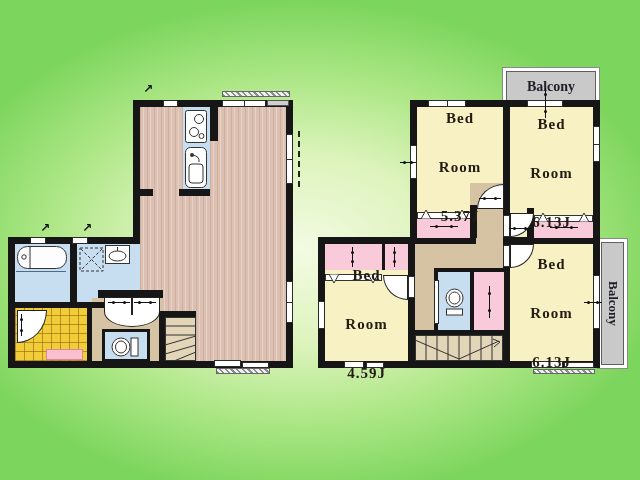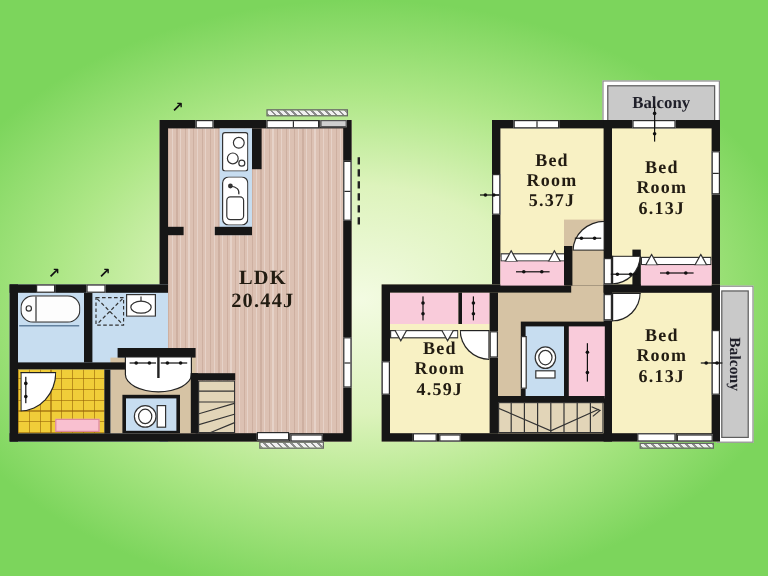--- a/index.html
+++ b/index.html
@@ -24,21 +24,21 @@
   .wood{background-color:#dcc1b3;background-image:repeating-linear-gradient(90deg,rgba(120,70,50,.14) 0 1px,transparent 1px 3px,rgba(255,255,255,.28) 3px 4px,transparent 4px 7px);}
   .yellow{background:#f8f1c4;}
   .blue{background:#c7ddf0;}
   .pink{background:#f9cbda;}
   .beige{background:#d6c3a4;}
   .tile{background-color:#f0cd39;background-image:
     repeating-linear-gradient(0deg,rgba(150,100,8,.6) 0 1px,transparent 1px 9px),
     repeating-linear-gradient(90deg,rgba(150,100,8,.6) 0 1px,transparent 1px 9px);}
   .label{position:absolute;display:flex;flex-direction:column;align-items:center;justify-content:center;
     color:#221c12;font-weight:bold;text-align:center;letter-spacing:1px;}
-  .label span{display:block;}
+  .label span{display:block;margin-top:32px;}
   .balc-frame{position:absolute;background:#fff;border:1px solid #8a8a8a;box-sizing:border-box;}
   .balc-core{position:absolute;left:3px;top:3px;right:3px;bottom:3px;background:#c9c9c9;border:1px solid #5f5f5f;
     display:flex;align-items:center;justify-content:center;color:#20202a;font-weight:bold;}
   .arw{position:absolute;color:#111;font-family:"DejaVu Sans",sans-serif;font-size:12px;font-weight:bold;}
   .dashline{position:absolute;border-left:2px dashed #222;}
 </style>
 </head>
 <body>
 
 <div id="canvas">
@@ -150,24 +150,20 @@
     </div>
   <div class="win" style="left:214px;top:360px;width:27px;height:7px;"></div>
   <div class="win" style="left:242px;top:362px;width:27px;height:6px;"></div>
   <div class="hatch" style="left:216px;top:368px;width:54px;height:6px;"></div>
   <div class="win" style="left:30px;top:237px;width:16px;height:7px;"></div>
   <div class="win" style="left:72px;top:237px;width:16px;height:7px;"></div>
   <span class="arw" style="left:143px;top:82px;">↗</span>
   <span class="arw" style="left:40px;top:221px;">↗</span>
   <span class="arw" style="left:82px;top:221px;">↗</span>
 
-  <div class="label" style="left:176px;top:219px;width:86px;height:44px;font-size:17px;line-height:19px;">
-    <span>LDK</span>
-    <span>20.44J</span>
-  </div>
 
   <div class="abs yellow" style="left:410px;top:100px;width:190px;height:145px;border:7px solid #161616;"></div>
   <div class="abs yellow" style="left:318px;top:237px;width:282px;height:131px;border:7px solid #161616;"></div>
 
   <div class="abs beige" style="left:470px;top:183px;width:33px;height:55px;"></div>
   <div class="abs beige" style="left:415px;top:244px;width:88px;height:117px;"></div>
   <div class="abs beige" style="left:476px;top:238px;width:27px;height:7px;"></div>
 
   <div class="wall" style="left:503px;top:100px;width:7px;height:268px;"></div>
 

